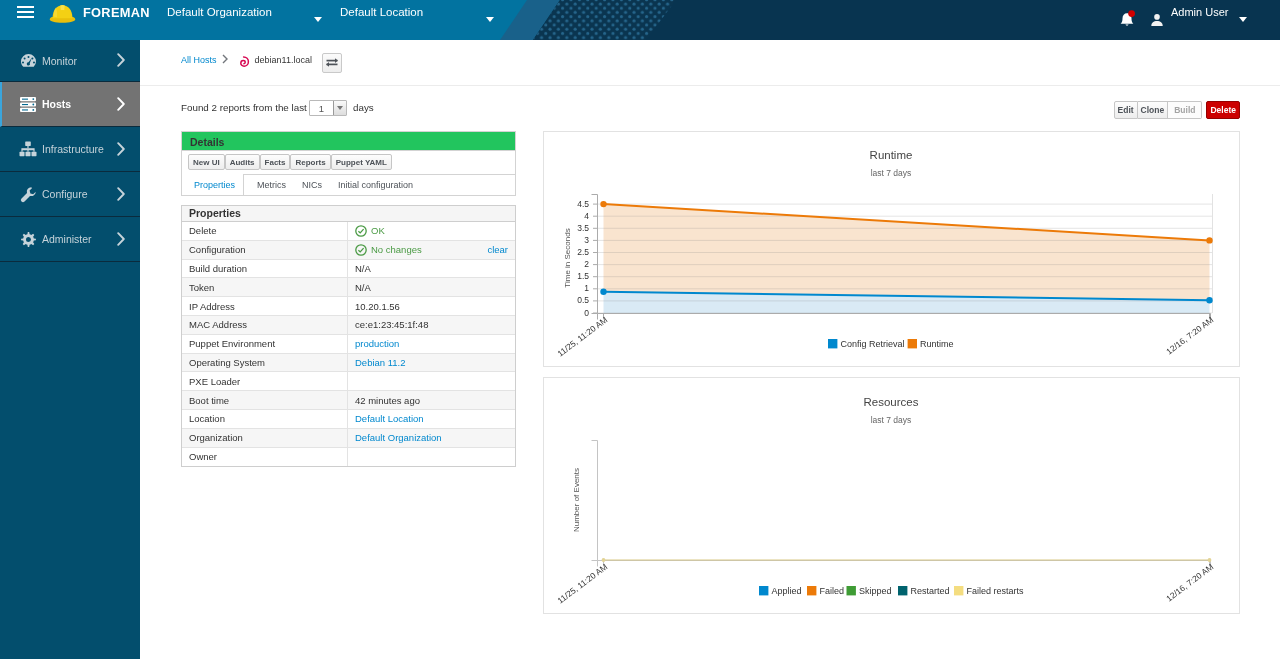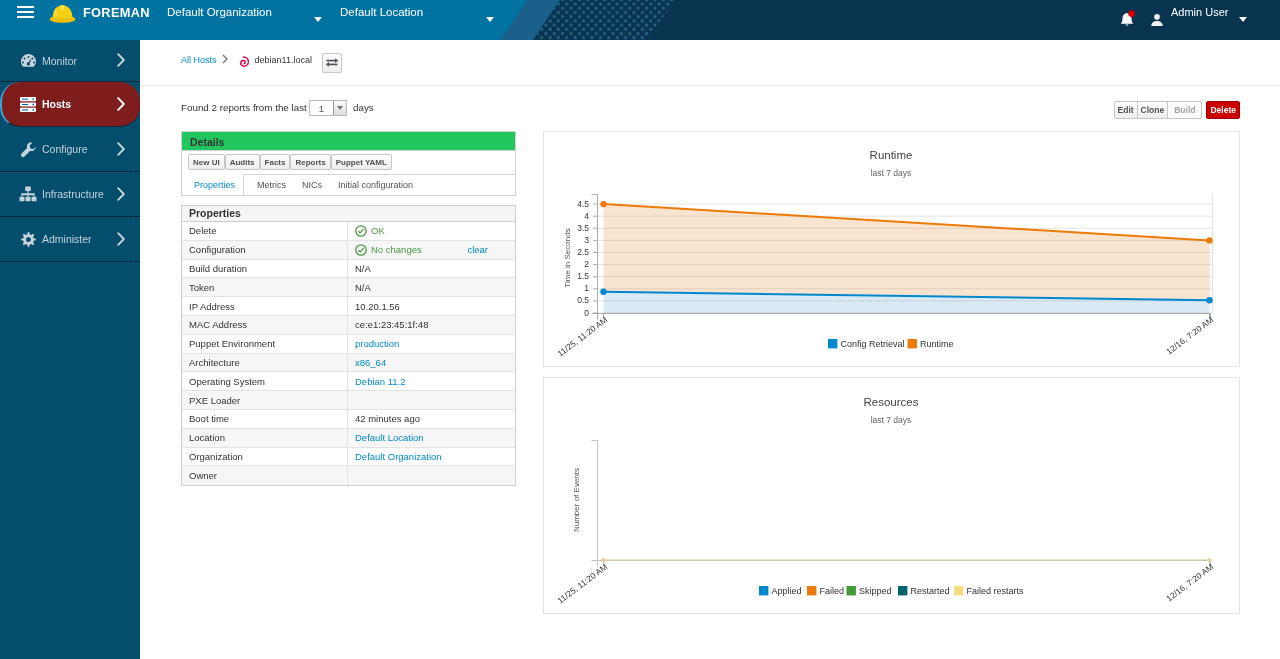--- a/index.html
+++ b/index.html
@@ -19,21 +19,21 @@
 .caret { position:absolute; top:17px; width:0; height:0; border-left:4px solid transparent; border-right:4px solid transparent; border-top:5px solid #fff; }
 
 
 .sidebar { position:absolute; left:0; top:40px; width:140px; height:619px; background:#034e6d; z-index:40; }
 .side-item { position:relative; height:45px; border-bottom:1px solid #0a2b3d; display:flex; align-items:center; color:#c6d3da; font-size:10.5px; }
 .side-item:first-child { height:42px; }
 .side-item .ico { position:absolute; left:19px; width:18px; height:18px; display:flex; align-items:center; justify-content:center; }
 .side-item .lbl { position:absolute; left:42px; }
 .side-item .chev { position:absolute; right:15px; top:15px; }
 .side-item:first-child .chev { top:13px; }
-.side-item.active { background:#7f1d1d; color:#fff; border-left:2px solid #3aa5dc;border-radius:20px; }
+.side-item.active { background:#737373; color:#fff; border-left:2px solid #3aa5dc; }
 .side-item.active .ico { left:17px; }
 .side-item.active .lbl { left:40px; font-weight:bold; }
 
 
 .main { position:absolute; left:140px; top:40px; width:1140px; height:619px; background:#fff; }
 .breadcrumb { height:46px; border-bottom:1px solid #ececec; display:flex; align-items:center; padding-left:41px; font-size:9px; color:#363636; }
 .breadcrumb a { color:#0088ce; text-decoration:none; }
 .bc-txt, .breadcrumb a, .bc-sep { position:relative; top:-2.5px; }
 .bc-sep { margin:0 9px 0 5px; }
 .deb { margin-right:5px; }
@@ -70,21 +70,21 @@
 
 .props { margin-top:9px; border:1px solid #cecece; font-size:9.5px; color:#333; }
 .props .hd { background:#f5f5f5; border-bottom:1px solid #cecece; font-size:10.5px; font-weight:bold; padding:0 7px; height:16px; line-height:15px; }
 .prow { display:flex; height:18.8px; border-bottom:1px solid #e3e3e3; align-items:center; }
 .prow:last-child { border-bottom:none; }
 .prow:nth-child(odd) { background:#f6f6f6; }
 .prow .k { width:166px; padding-left:7px; border-right:1px solid #e3e3e3; align-self:stretch; display:flex; align-items:center; }
 .prow .v { flex:1; padding-left:7px; position:relative; display:flex; align-items:center; }
 .prow a { color:#0088ce; text-decoration:none; }
 .gtxt { color:#4a9a44; margin-left:4px; }
-.clear { position:absolute; right:27px; }
+.clear { position:absolute; right:7px; }
 
 
 .card { border:1px solid #e2e2e2; background:#fff; margin-bottom:10px; }
 .card svg { display:block; }
 </style>
 </head>
 <body>
 
 <div class="navbar">
   <svg class="bg" width="1280" height="40">
@@ -161,44 +161,44 @@
           </g>
         </svg>
     </span>
     <span class="lbl">Hosts</span>
     <svg class="chev" width="8" height="14" viewBox="0 0 8 14">
         <path d="M1.2 1.2 L6.8 7 L1.2 12.8" stroke="#fff" stroke-width="1.9" fill="none" stroke-linecap="round" stroke-linejoin="round"></path>
       </svg>
   </div>
   <div class="side-item">
     <span class="ico">
-      <svg width="17" height="17" viewBox="0 0 17 17">
-          <path d="M11.2 1.2 A4.4 4.4 0 0 0 7 6.9 L1.5 12.4 A2.1 2.1 0 0 0 4.5 15.4 L10 9.9 A4.4 4.4 0 0 0 15.7 5.7 L13.2 8.2 L10.4 7.4 L9.6 4.6 L12.1 2.1 A4.4 4.4 0 0 0 11.2 1.2 Z" fill="#c6d3da"></path>
-        </svg>
-    </span>
-    <span class="lbl">Configure</span>
-    <svg class="chev" width="8" height="14" viewBox="0 0 8 14">
-        <path d="M1.2 1.2 L6.8 7 L1.2 12.8" stroke="#c6d3da" stroke-width="1.9" fill="none" stroke-linecap="round" stroke-linejoin="round"></path>
-      </svg>
-  </div>
-  <div class="side-item">
-    <span class="ico">
       <svg width="18" height="16" viewBox="0 0 18 16">
           <g fill="#c6d3da">
             <rect x="6.2" y="0.5" width="5.6" height="4.4" rx="0.6"></rect>
             <rect x="0.5" y="10.8" width="5" height="4.4" rx="0.6"></rect>
             <rect x="6.5" y="10.8" width="5" height="4.4" rx="0.6"></rect>
             <rect x="12.5" y="10.8" width="5" height="4.4" rx="0.6"></rect>
             <path d="M8.4 4.9 L9.6 4.9 L9.6 7.2 L8.4 7.2 Z"></path>
             <path d="M2.4 8 L15.6 8 L15.6 10.8 L14.4 10.8 L14.4 9.2 L9.6 9.2 L9.6 10.8 L8.4 10.8 L8.4 9.2 L3.6 9.2 L3.6 10.8 L2.4 10.8 Z"></path>
             <rect x="2.4" y="7.2" width="13.2" height="1"></rect>
           </g>
         </svg>
     </span>
     <span class="lbl">Infrastructure</span>
+    <svg class="chev" width="8" height="14" viewBox="0 0 8 14">
+        <path d="M1.2 1.2 L6.8 7 L1.2 12.8" stroke="#c6d3da" stroke-width="1.9" fill="none" stroke-linecap="round" stroke-linejoin="round"></path>
+      </svg>
+  </div>
+  <div class="side-item">
+    <span class="ico">
+      <svg width="17" height="17" viewBox="0 0 17 17">
+          <path d="M11.2 1.2 A4.4 4.4 0 0 0 7 6.9 L1.5 12.4 A2.1 2.1 0 0 0 4.5 15.4 L10 9.9 A4.4 4.4 0 0 0 15.7 5.7 L13.2 8.2 L10.4 7.4 L9.6 4.6 L12.1 2.1 A4.4 4.4 0 0 0 11.2 1.2 Z" fill="#c6d3da"></path>
+        </svg>
+    </span>
+    <span class="lbl">Configure</span>
     <svg class="chev" width="8" height="14" viewBox="0 0 8 14">
         <path d="M1.2 1.2 L6.8 7 L1.2 12.8" stroke="#c6d3da" stroke-width="1.9" fill="none" stroke-linecap="round" stroke-linejoin="round"></path>
       </svg>
   </div>
   <div class="side-item">
     <span class="ico">
       <svg width="17" height="17" viewBox="0 0 17 17">
           <path d="M8.5 0.5 L9.9 0.5 L10.3 2.6 A6 6 0 0 1 12 3.3 L13.8 2.1 L15 3.3 L13.8 5.1 A6 6 0 0 1 14.5 6.8 L16.6 7.2 L16.6 8.6 L14.5 9 A6 6 0 0 1 13.8 10.7 L15 12.5 L13.8 13.7 L12 12.5 A6 6 0 0 1 10.3 13.2 L9.9 15.3 L8.5 15.3 L8.1 13.2 A6 6 0 0 1 6.4 12.5 L4.6 13.7 L3.4 12.5 L4.6 10.7 A6 6 0 0 1 3.9 9 L1.8 8.6 L1.8 7.2 L3.9 6.8 A6 6 0 0 1 4.6 5.1 L3.4 3.3 L4.6 2.1 L6.4 3.3 A6 6 0 0 1 8.1 2.6 Z M9.2 5.4 A2.5 2.5 0 1 0 9.2 10.4 A2.5 2.5 0 0 0 9.2 5.4 Z" fill="#c6d3da" transform="translate(-0.7,0.6)"></path>
         </svg>
     </span>
@@ -302,26 +302,20 @@
               <span class="v">10.20.1.56</span>
             </div>
           <div class="prow">
               <span class="k">MAC Address</span>
               <span class="v">ce:e1:23:45:1f:48</span>
             </div>
           <div class="prow">
               <span class="k">Puppet Environment</span>
               <span class="v">
                 <a href="#">production</a>
-              </span>
-            </div>
-          <div class="prow">
-              <span class="k">Architecture</span>
-              <span class="v">
-                <a href="#">x86_64</a>
               </span>
             </div>
           <div class="prow">
               <span class="k">Operating System</span>
               <span class="v">
                 <a href="#">Debian 11.2</a>
               </span>
             </div>
           <div class="prow">
               <span class="k">PXE Loader</span>

